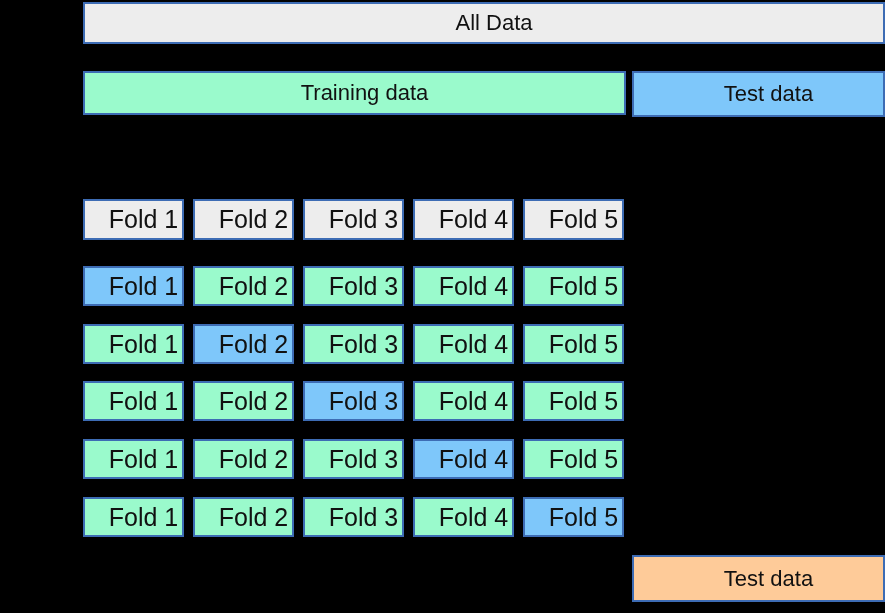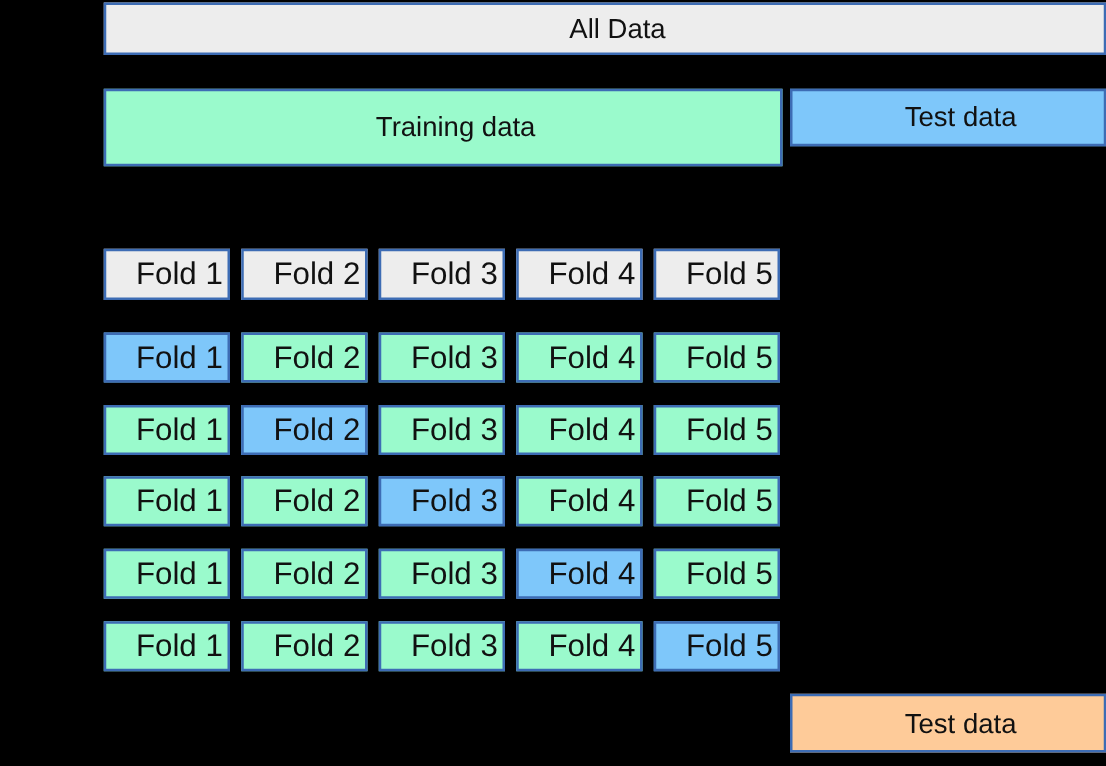--- a/index.html
+++ b/index.html
@@ -23,21 +23,21 @@
     padding-left: 20px;
   }
   .bar { font-size: 22px; }
   .fold { width: 101px; font-size: 25px; }
   .fill-gray   { background: var(--fill-gray,  #ededed); }
   .fill-green  { background: var(--fill-green, #9afacc); }
   .fill-blue   { background: var(--fill-blue,  #7ec7fa); }
   .fill-orange { background: var(--fill-orange,#fecb99); }
 
   #all-data   { left: 83px;  top: 2px;   width: 802px; height: 42px; }
-  #training   { left: 83px;  top: 71px;  width: 543px; height: 62px; }
+  #training   { left: 83px;  top: 71px;  width: 543px; height: 44px; }
   #test-blue  { left: 632px; top: 71px;  width: 253px; height: 46px; }
   #final-test { left: 632px; top: 555px; width: 253px; height: 47px; }
 </style>
 </head>
 <body style="--bg: #000000; --border: #3d6cb4; --text: #111111; --fill-gray: #ededed; --fill-green: #9afacc; --fill-blue: #7ec7fa; --fill-orange: #fecb99;">
 
 <div id="all-data" class="box bar fill-gray">All Data</div>
 
 <div id="training" class="box bar fill-green">Training data</div>
 

